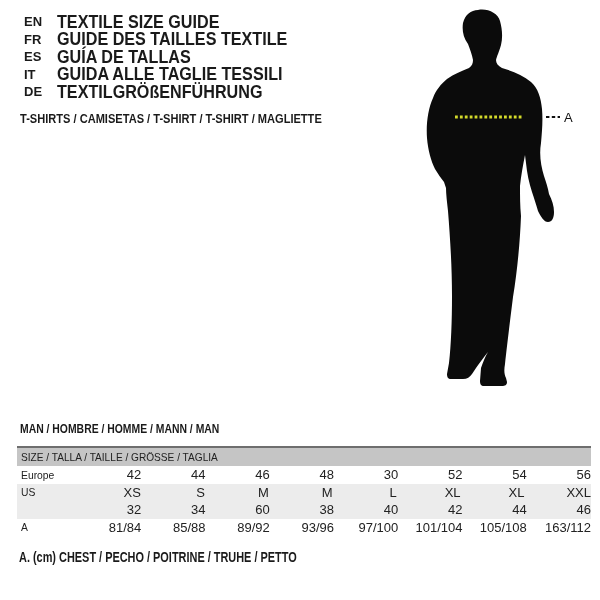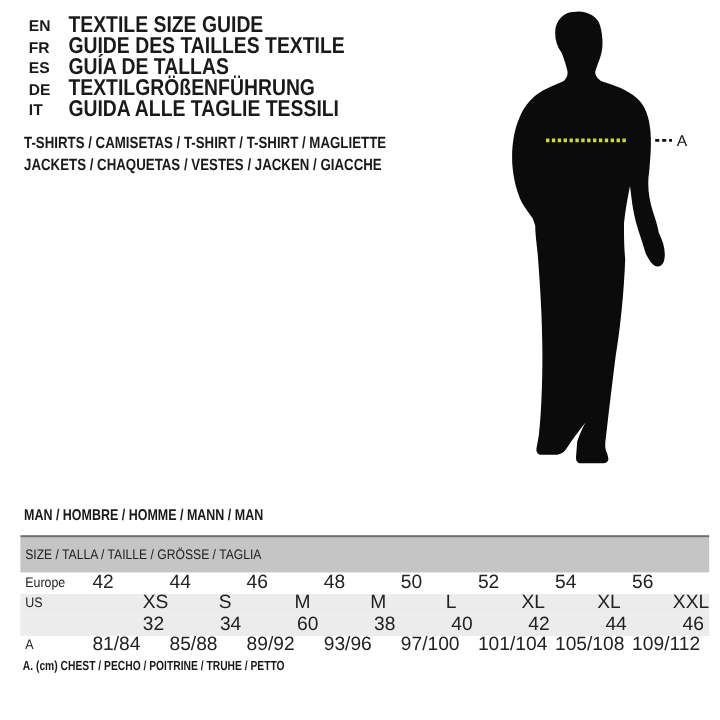--- a/index.html
+++ b/index.html
@@ -23,61 +23,60 @@
   .figure-wrap{position:absolute;left:410px;top:5px;width:165px;height:385px;}
   .figure-wrap svg{display:block;}
   .measure-a{font-family:"Liberation Sans",sans-serif;font-size:13px;fill:#111;}
 
   
   .section-title{position:absolute;left:20px;top:421px;font-size:13px;font-weight:bold;}
   .section-title .cx{transform:scaleX(0.8);}
 
   
   .size-table{position:absolute;left:17px;top:446px;width:574px;border-top:2px solid #6e6e6e;font-size:11.5px;color:#222;}
-  .t-head{height:29px;background:#c5c5c5;display:flex;align-items:center;padding-left:4px;box-sizing:border-box;}
+  .t-head{height:18px;background:#c5c5c5;display:flex;align-items:center;padding-left:4px;box-sizing:border-box;}
   .t-head .cx{transform:scaleX(0.88);}
   .t-row{height:17.5px;display:flex;align-items:center;}
   .t-row.stripe{background:#ececec;gap:42px;}
   .t-label{width:60px;padding-left:4px;box-sizing:border-box;flex:none;}
   .t-label .cx{transform:scaleX(0.9);}
-  .t-cell{flex:1;text-align:left;font-size:16px;}
+  .t-cell{flex:1;text-align:right;font-size:13px;}
 
   
-  .footnote{position:absolute;left:19px;top:549px;font-size:11px;font-weight:bold;}
+  .footnote{position:absolute;left:19px;top:549px;font-size:14px;font-weight:bold;}
   .footnote .cx{transform:scaleX(0.78);}
 </style>
 </head>
 <body>
 
 <div class="lang-block">
   <div class="lang-row">
     <span class="lang-code">EN</span>
     <span class="lang-label"><span class="cx">TEXTILE SIZE GUIDE</span></span>
   </div>
   <div class="lang-row">
     <span class="lang-code">FR</span>
     <span class="lang-label"><span class="cx">GUIDE DES TAILLES TEXTILE</span></span>
   </div>
   <div class="lang-row">
     <span class="lang-code">ES</span>
     <span class="lang-label"><span class="cx">GUÍA DE TALLAS</span></span>
   </div>
   <div class="lang-row">
+    <span class="lang-code">IT</span>
+    <span class="lang-label"><span class="cx">GUIDA ALLE TAGLIE TESSILI</span></span>
+  </div>
+  <div class="lang-row">
     <span class="lang-code">DE</span>
     <span class="lang-label"><span class="cx">TEXTILGRÖßENFÜHRUNG</span></span>
-  </div>
-  <div class="lang-row">
-    <span class="lang-code">IT</span>
-    <span class="lang-label"><span class="cx">GUIDA ALLE TAGLIE TESSILI</span></span>
   </div>
 </div>
 
 <div class="products">
   <div><span class="cx">T-SHIRTS / CAMISETAS / T-SHIRT / T-SHIRT / MAGLIETTE</span></div>
-  <div><span class="cx">JACKETS / CHAQUETAS / VESTES / JACKEN / GIACCHE</span></div>
 </div>
 
 <div class="figure-wrap">
   <svg width="165" height="385" viewBox="0 0 165 385" xmlns="http://www.w3.org/2000/svg">
     <path d="M68,5
          C77,3 88,8 90,16 C92,23 93,32 91,40 C89,47 87,51 86,55
          C86,58 88,61 92,63
          C102,66 113,70 121,77 C128,83 131,93 132,104
          C133,116 132,126 131,138
          C129,150 131,161 134,171 C136,177 138,183 139,189
@@ -110,21 +109,21 @@
   <div class="t-head">
       <span class="cx">SIZE / TALLA / TAILLE / GRÖSSE / TAGLIA</span>
     </div>
 
   <div class="t-row">
     <div class="t-label"><span class="cx">Europe</span></div>
     <div class="t-cell">42</div>
     <div class="t-cell">44</div>
     <div class="t-cell">46</div>
     <div class="t-cell">48</div>
-    <div class="t-cell">50</div>
+    <div class="t-cell">30</div>
     <div class="t-cell">52</div>
     <div class="t-cell">54</div>
     <div class="t-cell">56</div>
   </div>
 
   <div class="t-row stripe">
     <div class="t-label"><span class="cx">US</span></div>
     <div class="t-cell">XS</div>
     <div class="t-cell">S</div>
     <div class="t-cell">M</div>
@@ -149,17 +148,17 @@
 
   <div class="t-row">
     <div class="t-label"><span class="cx">A</span></div>
     <div class="t-cell">81/84</div>
     <div class="t-cell">85/88</div>
     <div class="t-cell">89/92</div>
     <div class="t-cell">93/96</div>
     <div class="t-cell">97/100</div>
     <div class="t-cell">101/104</div>
     <div class="t-cell">105/108</div>
-    <div class="t-cell">109/112</div>
+    <div class="t-cell">163/112</div>
   </div>
 </div>
 
 <div class="footnote"><span class="cx">A. (cm) CHEST / PECHO / POITRINE / TRUHE / PETTO</span></div>
 
 </body></html>

